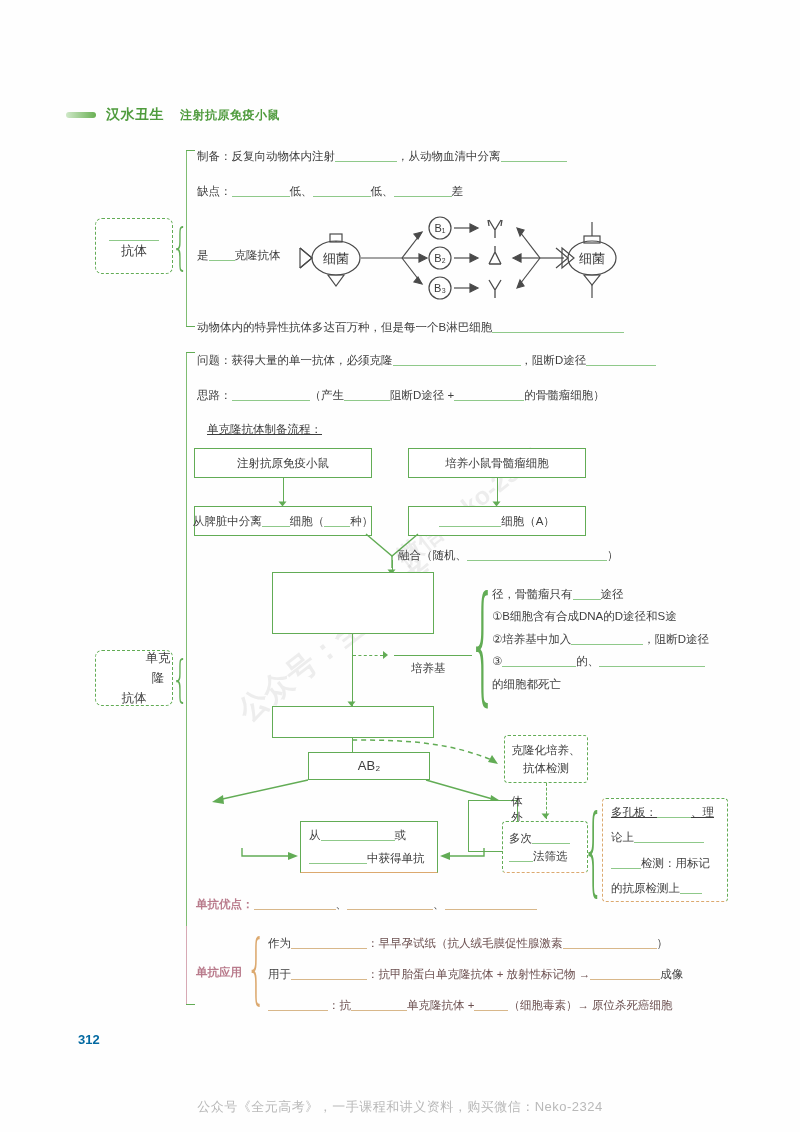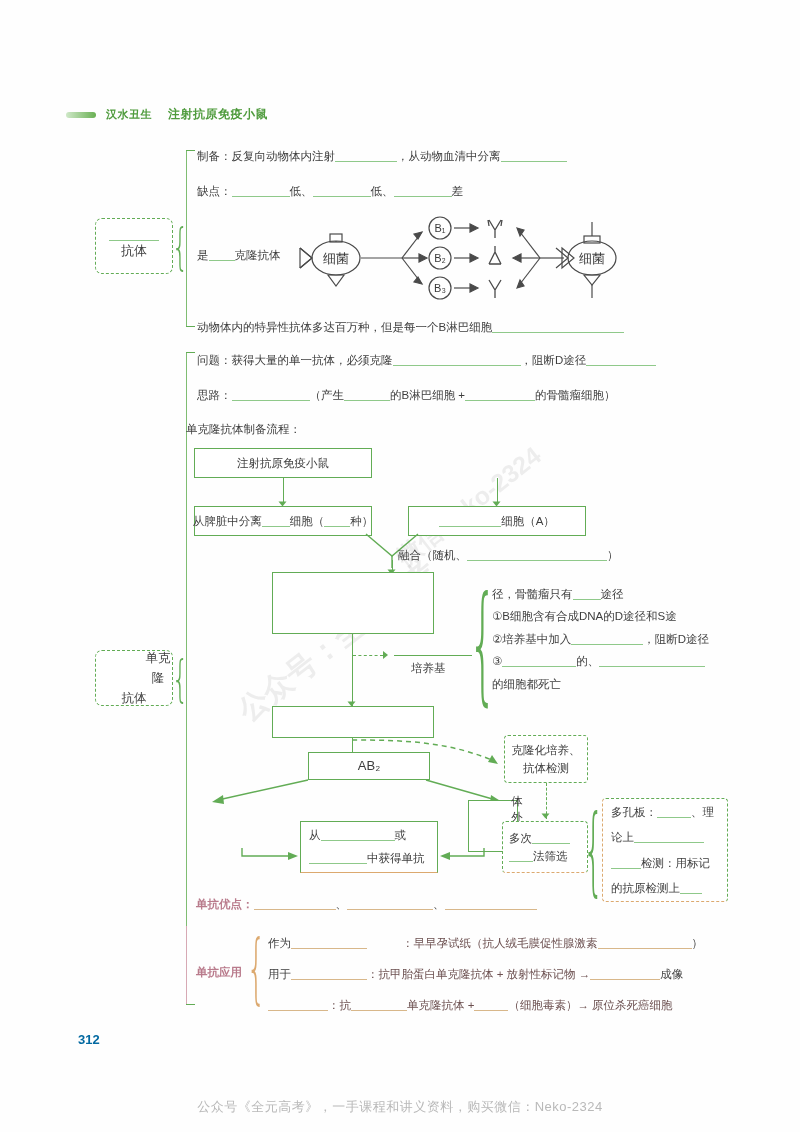--- a/index.html
+++ b/index.html
@@ -15,21 +15,21 @@
 
   
   .wm{position:absolute;color:rgba(150,150,150,.16);font-weight:700;pointer-events:none;white-space:nowrap;}
   .wm1{left:255px;top:690px;font-size:30px;transform:rotate(-38deg);transform-origin:left bottom;}
   .wm2{left:410px;top:540px;font-size:25px;transform:rotate(-38deg);transform-origin:left bottom;}
 
   
   .hdr{position:absolute;left:66px;top:106px;display:flex;align-items:center;gap:10px;}
   .hdr-dash{width:30px;height:6px;border-radius:3px;
     background:linear-gradient(90deg,#cfe8c8,#69b053);}
-  .hdr-t1{font-size:11px;font-weight:700;color:#4f9b3d;letter-spacing:.5px;}
+  .hdr-t1{font-size:14px;font-weight:700;color:#4f9b3d;letter-spacing:.5px;}
   .hdr-t2{font-size:12px;font-weight:700;color:#4f9b3d;letter-spacing:.5px;margin-left:6px;}
 
   
   .txt{position:absolute;font-size:11.5px;color:#3d3d3d;white-space:nowrap;line-height:1;}
   .blank{display:inline-block;border-bottom:1.2px solid #8fc98a;vertical-align:-2px;height:11px;}
   .blank-o{display:inline-block;border-bottom:1.2px solid #d8b78a;vertical-align:-2px;height:11px;}
 
   .gbox{position:absolute;border:1.4px solid #62ac55;background:#fff;
         display:flex;align-items:center;justify-content:center;
         font-size:11.5px;color:#3d3d3d;text-align:center;line-height:1.45;box-sizing:border-box;}
@@ -194,27 +194,30 @@
 
   <div class="spine" style="left:186px;top:352px;height:652px;"></div>
   <div class="hline" style="left:186px;top:352px;width:9px;"></div>
   <div class="hline" style="left:186px;top:1004px;width:9px;"></div>
 
   <div class="txt" style="left:197px;top:354px;">
     <span>问题：获得大量的单一抗体，必须克隆</span><span class="blank" style="width:128px;"></span><span>，阻断D途径</span><span class="blank" style="width:70px;"></span>
   </div>
 
   <div class="txt" style="left:197px;top:389px;">
-    <span>思路：</span><span class="blank" style="width:78px;"></span><span>（产生</span><span class="blank" style="width:46px;"></span><span>的B淋巴细胞 +</span><span class="blank" style="width:70px;"></span><span>的骨髓瘤细胞）</span>
-  </div>
-
-  <div class="txt" style="left:186px;top:424px;">单克隆抗体制备流程：</div>
+    <span>思路：</span><span class="blank" style="width:78px;"></span><span>（产生</span><span class="blank" style="width:46px;"></span><span>阻断D途径 +</span><span class="blank" style="width:70px;"></span><span>的骨髓瘤细胞）</span>
+  </div>
+
+  <div class="txt" style="left:207px;top:424px;text-decoration:underline;">单克隆抗体制备流程：</div>
 
   <div class="gbox" style="left:194px;top:448px;width:178px;height:30px;">
     <span>注射抗原免疫小鼠</span>
+  </div>
+  <div class="gbox" style="left:408px;top:448px;width:178px;height:30px;">
+    <span>培养小鼠骨髓瘤细胞</span>
   </div>
 
   <div class="vline" style="left:283px;top:478px;height:26px;"></div>
   <div class="arrow-d" style="left:280px;top:500px;"></div>
   <div class="vline" style="left:497px;top:478px;height:26px;"></div>
   <div class="arrow-d" style="left:494px;top:500px;"></div>
 
   <div class="gbox" style="left:194px;top:506px;width:178px;height:30px;">
     <span style="white-space:nowrap;">
       <span>从脾脏中分离</span><span class="blank" style="width:28px;"></span><span>细胞（</span><span class="blank" style="width:26px;"></span><span>种）</span>
@@ -332,21 +335,21 @@
     </span>
   </div>
 
   <div class="brace" style="left:586px;top:800px;width:16px;height:100px;font-size:96px;">
     <span style="transform:scaleX(.35) scaleY(1.0);">{</span>
   </div>
 
   <div class="dbox" style="left:602px;top:798px;width:126px;height:104px;border-radius:4px;
               border-left:1.5px dashed #dca96f;border-bottom:1.5px dashed #dca96f;
               align-items:flex-start;padding:0 8px;justify-content:space-around;">
-    <span style="white-space:nowrap;">
+    <span style="white-space:nowrap;text-decoration:underline;">
       <span>多孔板：</span><span class="blank" style="width:34px;"></span><span>、理</span>
     </span>
     <span style="white-space:nowrap;">
       <span>论上</span><span class="blank" style="width:70px;"></span>
     </span>
     <span style="white-space:nowrap;">
       <span class="blank" style="width:30px;"></span><span>检测：用标记</span>
     </span>
     <span style="white-space:nowrap;">
       <span>的抗原检测上</span><span class="blank" style="width:22px;"></span>
@@ -359,21 +362,21 @@
 
   <div class="spine-p" style="left:186px;top:926px;height:78px;"></div>
 
   <div class="txt pinktxt" style="left:196px;top:967px;font-weight:700;">单抗应用</div>
 
   <div class="brace" style="left:248px;top:928px;width:16px;height:78px;font-size:76px;color:#dca96f;">
     <span style="transform:scaleX(.4) scaleY(1.0);">{</span>
   </div>
 
   <div class="txt" style="left:268px;top:937px;">
-    <span>作为</span><span class="blank-o" style="width:76px;"></span><span style="color:#6b4f4f;margin-left:35px;">：早早孕试纸（抗人绒毛膜促性腺激素</span><span class="blank-o" style="width:94px;"></span><span>）</span>
+    <span>作为</span><span class="blank-o" style="width:76px;"></span><span style="color:#6b4f4f;">：早早孕试纸（抗人绒毛膜促性腺激素</span><span class="blank-o" style="width:94px;"></span><span>）</span>
   </div>
 
   <div class="txt" style="left:268px;top:968px;">
     <span>用于</span><span class="blank-o" style="width:76px;"></span><span style="color:#6b4f4f;">：抗甲胎蛋白单克隆抗体 + 放射性标记物 →</span><span class="blank-o" style="width:70px;"></span><span>成像</span>
   </div>
 
   <div class="txt" style="left:268px;top:999px;">
     <span class="blank-o" style="width:60px;"></span><span style="color:#6b4f4f;">：抗</span><span class="blank-o" style="width:56px;"></span><span style="color:#6b4f4f;">单克隆抗体 +</span><span class="blank-o" style="width:34px;"></span><span style="color:#6b4f4f;">（细胞毒素）→ 原位杀死癌细胞</span>
   </div>
 

